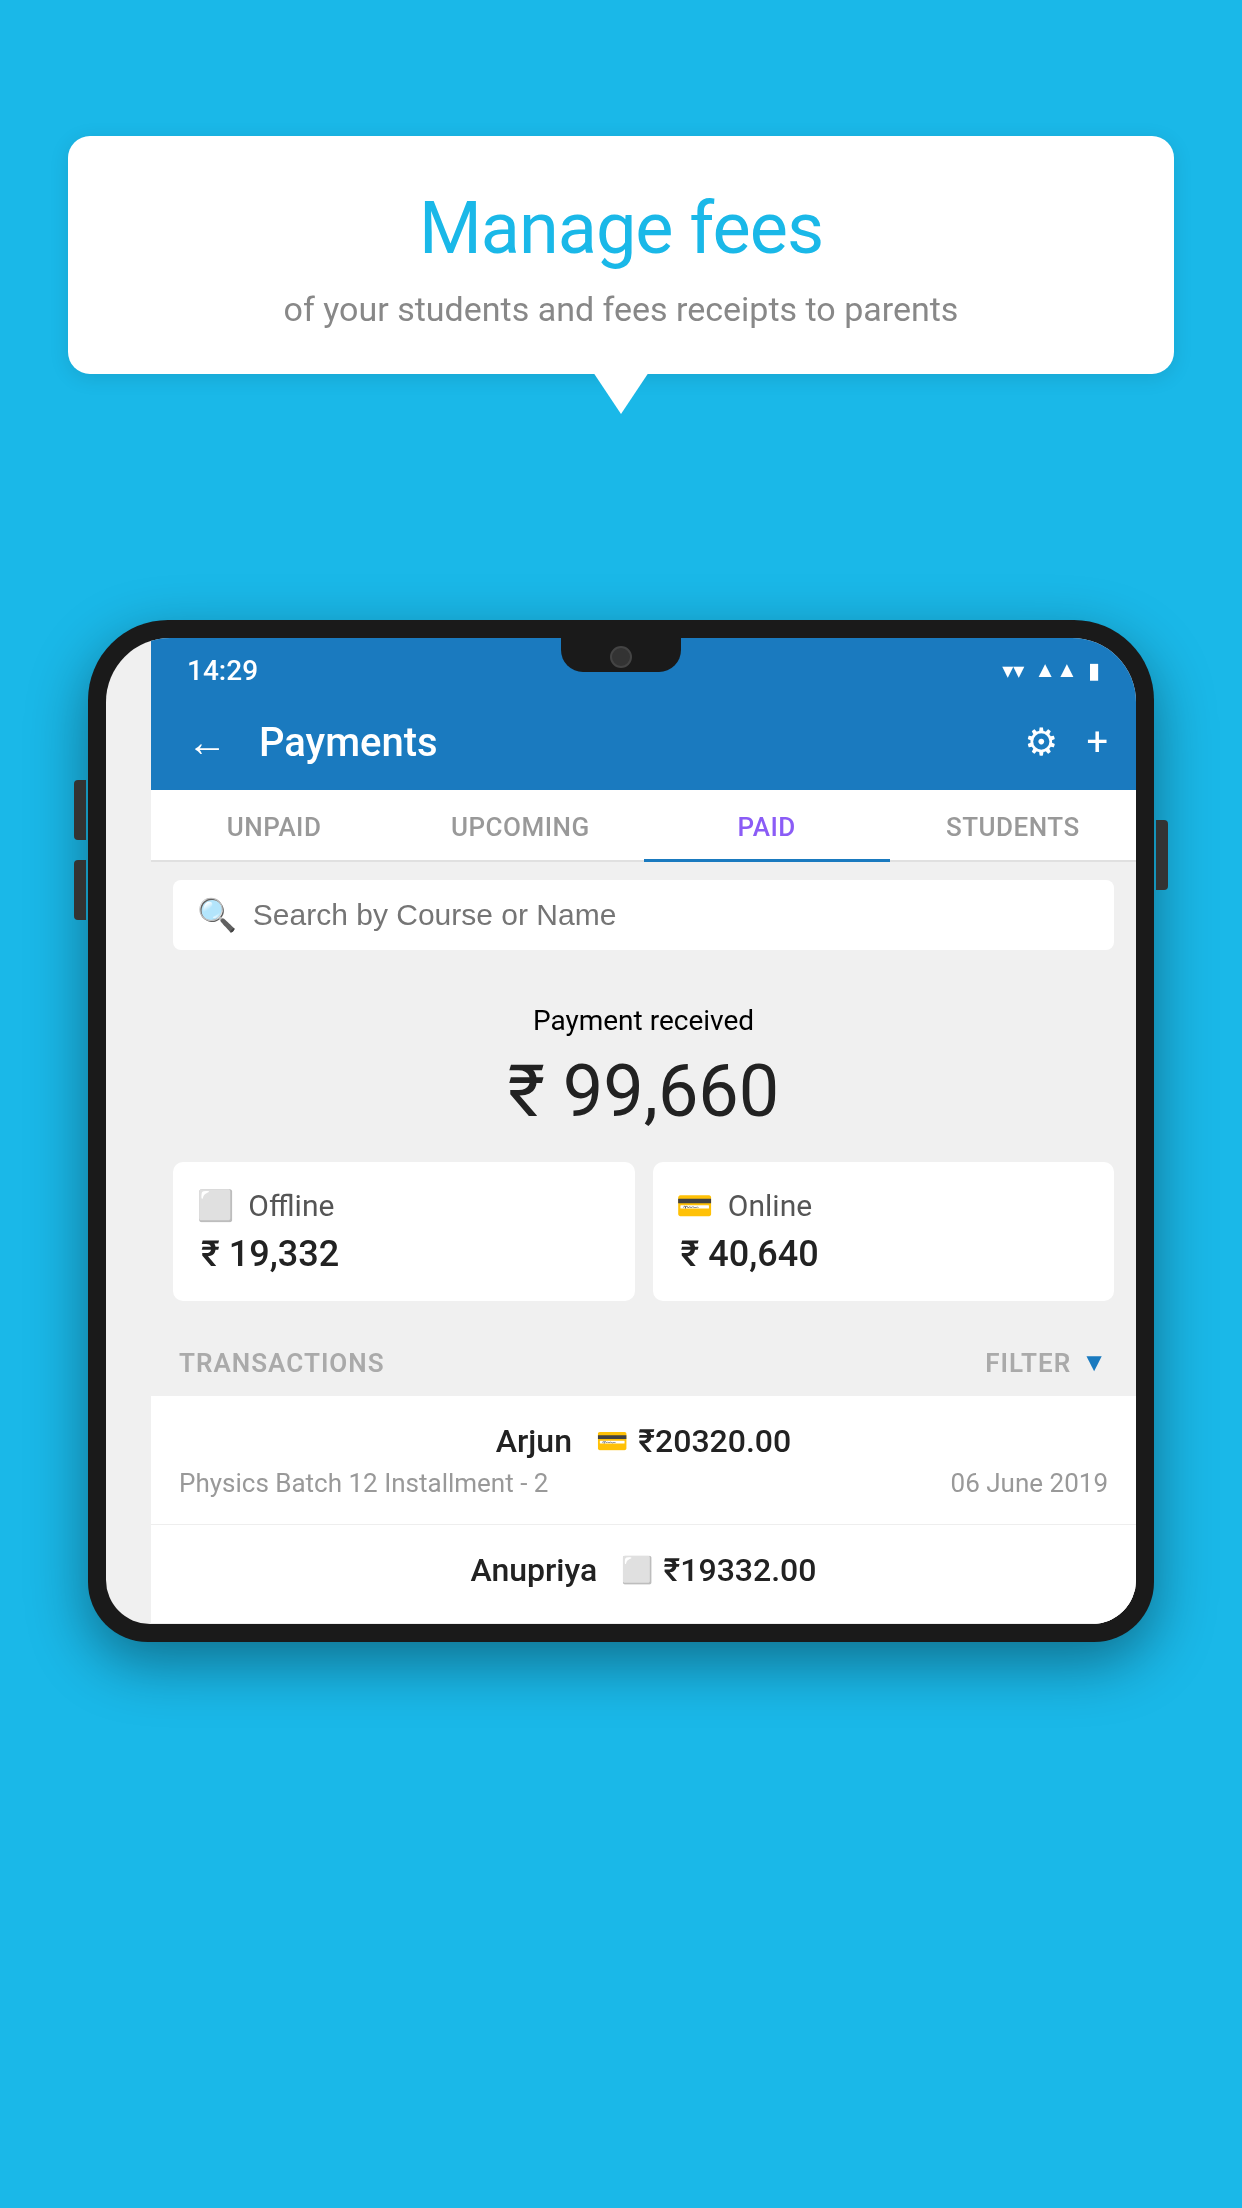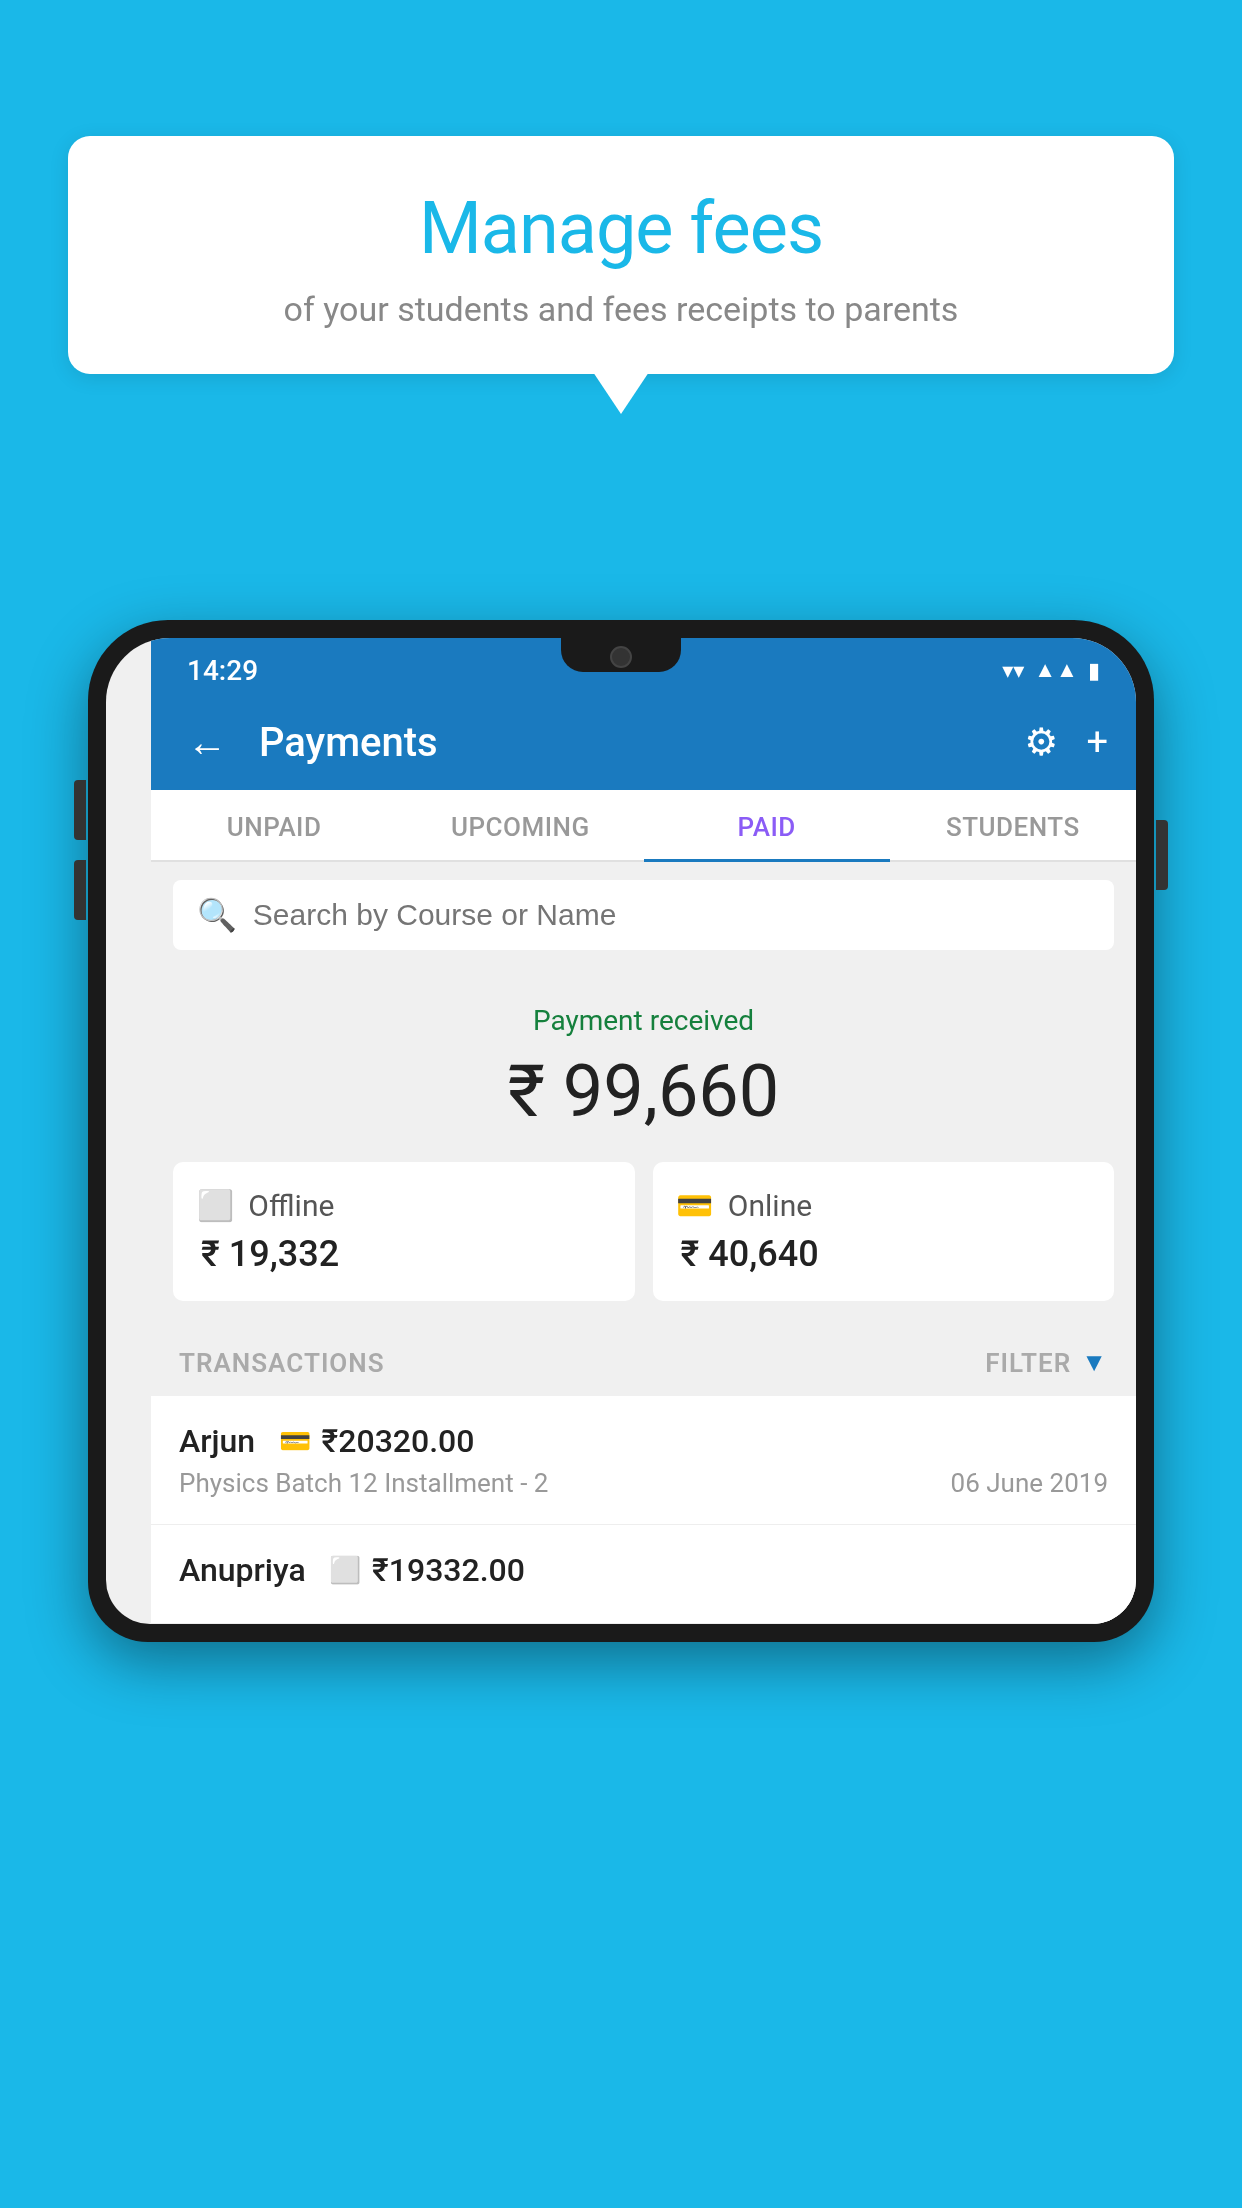--- a/index.html
+++ b/index.html
@@ -234,21 +234,21 @@
 
     
     .payment-summary {
       background: #f0f0f0;
       text-align: center;
       padding: 36px 20px 28px;
     }
 
     .payment-label {
       font-size: 28px;
-      color: #15803d;
+      color: #000000;
       margin-bottom: 12px;
     }
 
     .payment-amount {
       font-size: 72px;
       font-weight: 400;
       color: #222;
     }
 
     
@@ -327,21 +327,21 @@
     
     .transaction-item {
       background: white;
       padding: 26px 28px;
       border-bottom: 1px solid #eee;
     }
 
     .transaction-row {
       display: flex;
       align-items: center;
-      justify-content: flex-start;
+      justify-content: center;
       margin-bottom: 8px;
       gap: 24px;
     }
 
     .transaction-name {
       font-size: 32px;
       font-weight: 500;
       color: #222;
     }
 

